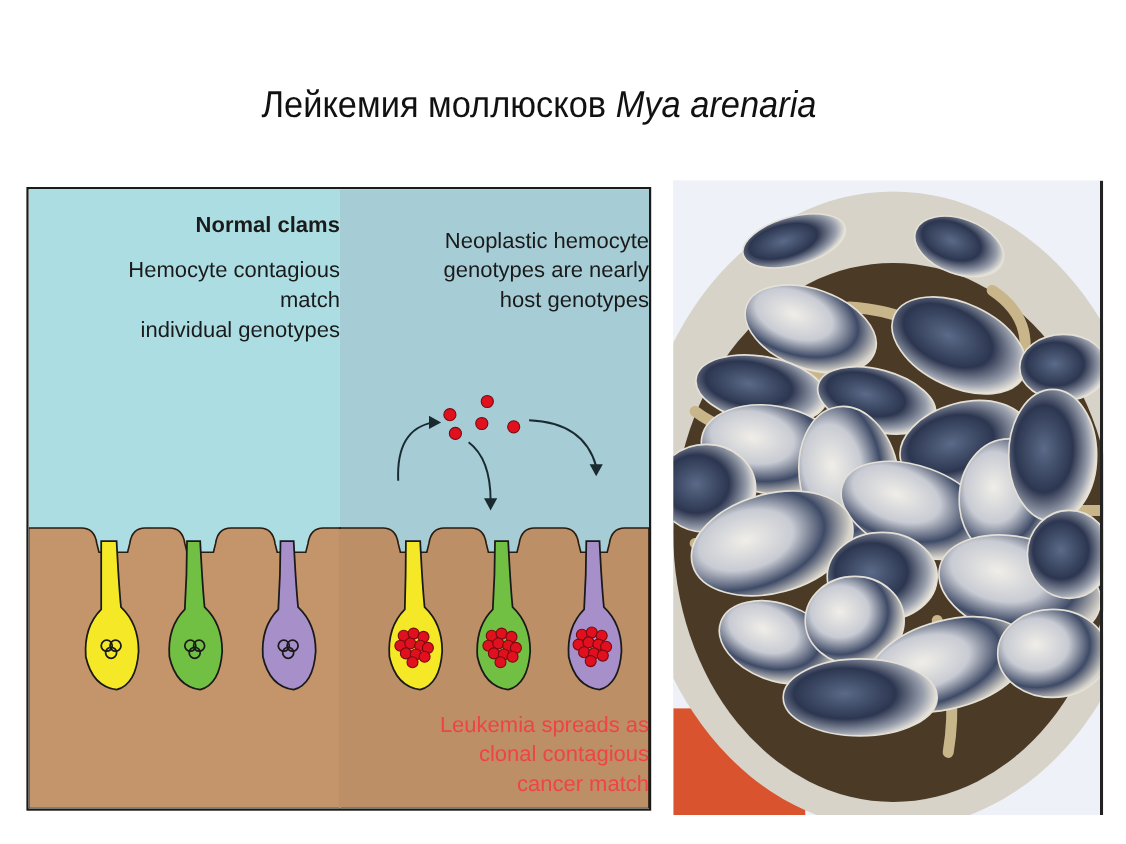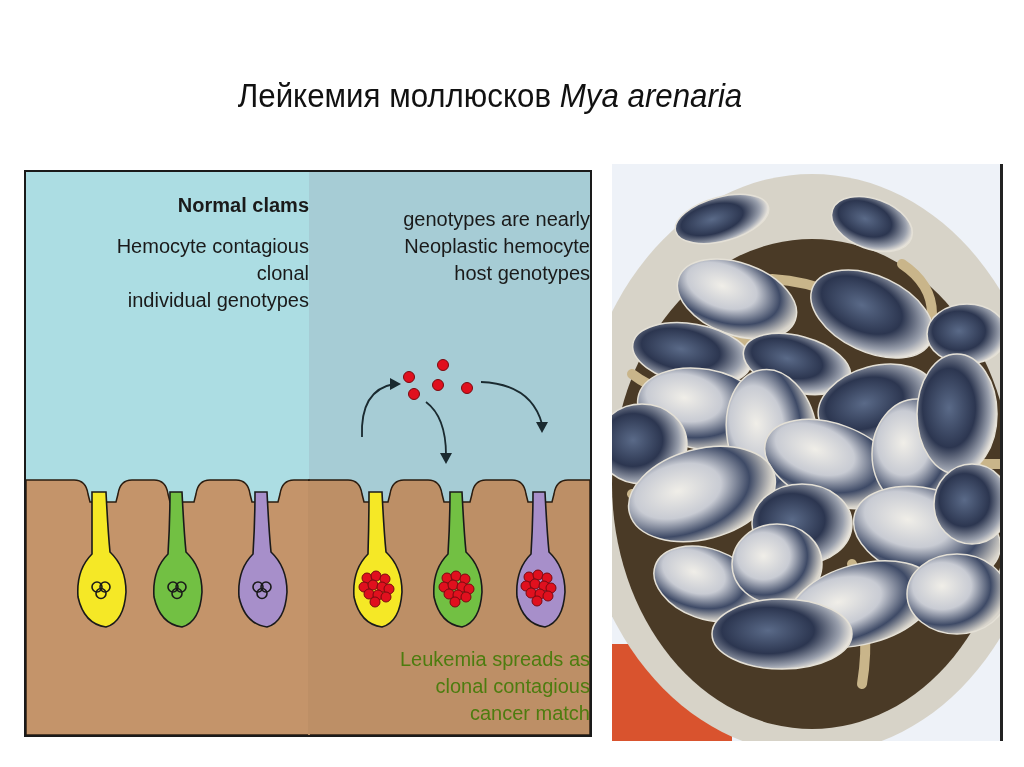--- a/index.html
+++ b/index.html
@@ -111,32 +111,32 @@
       <polygon points="375,212 364,206 364,218"></polygon>
       <polygon points="420,292 414,281 426,281"></polygon>
       <polygon points="516,261 510,250 522,250"></polygon>
     </g>
   </svg>
 
   <div class="panel-text" style="left:0; top:20px; width:283px;">
     <div class="panel-heading">Normal clams</div>
     <div style="height:14px"></div>
     <div>Hemocyte contagious</div>
-    <div>clonal</div>
+    <div>match</div>
     <div>individual genotypes</div>
   </div>
 
   <div class="panel-text" style="left:283px; top:20px; width:281px;">
     <div style="height:14px"></div>
+    <div>Neoplastic hemocyte</div>
     <div>genotypes are nearly</div>
-    <div>Neoplastic hemocyte</div>
     <div>host genotypes</div>
   </div>
 
-  <div class="panel-text" style="left:283px; top:474px; width:281px; color:#4d7c0f;">
+  <div class="panel-text" style="left:283px; top:474px; width:281px; color:#ef4444;">
     <div>Leukemia spreads as</div>
     <div>clonal contagious</div>
     <div>cancer match</div>
   </div>
 </div>
 
 <div class="photo">
   <svg width="391" height="577" viewBox="0 0 391 577">
     <defs>
       <radialGradient id="shellG" cx="40%" cy="45%" r="60%">

